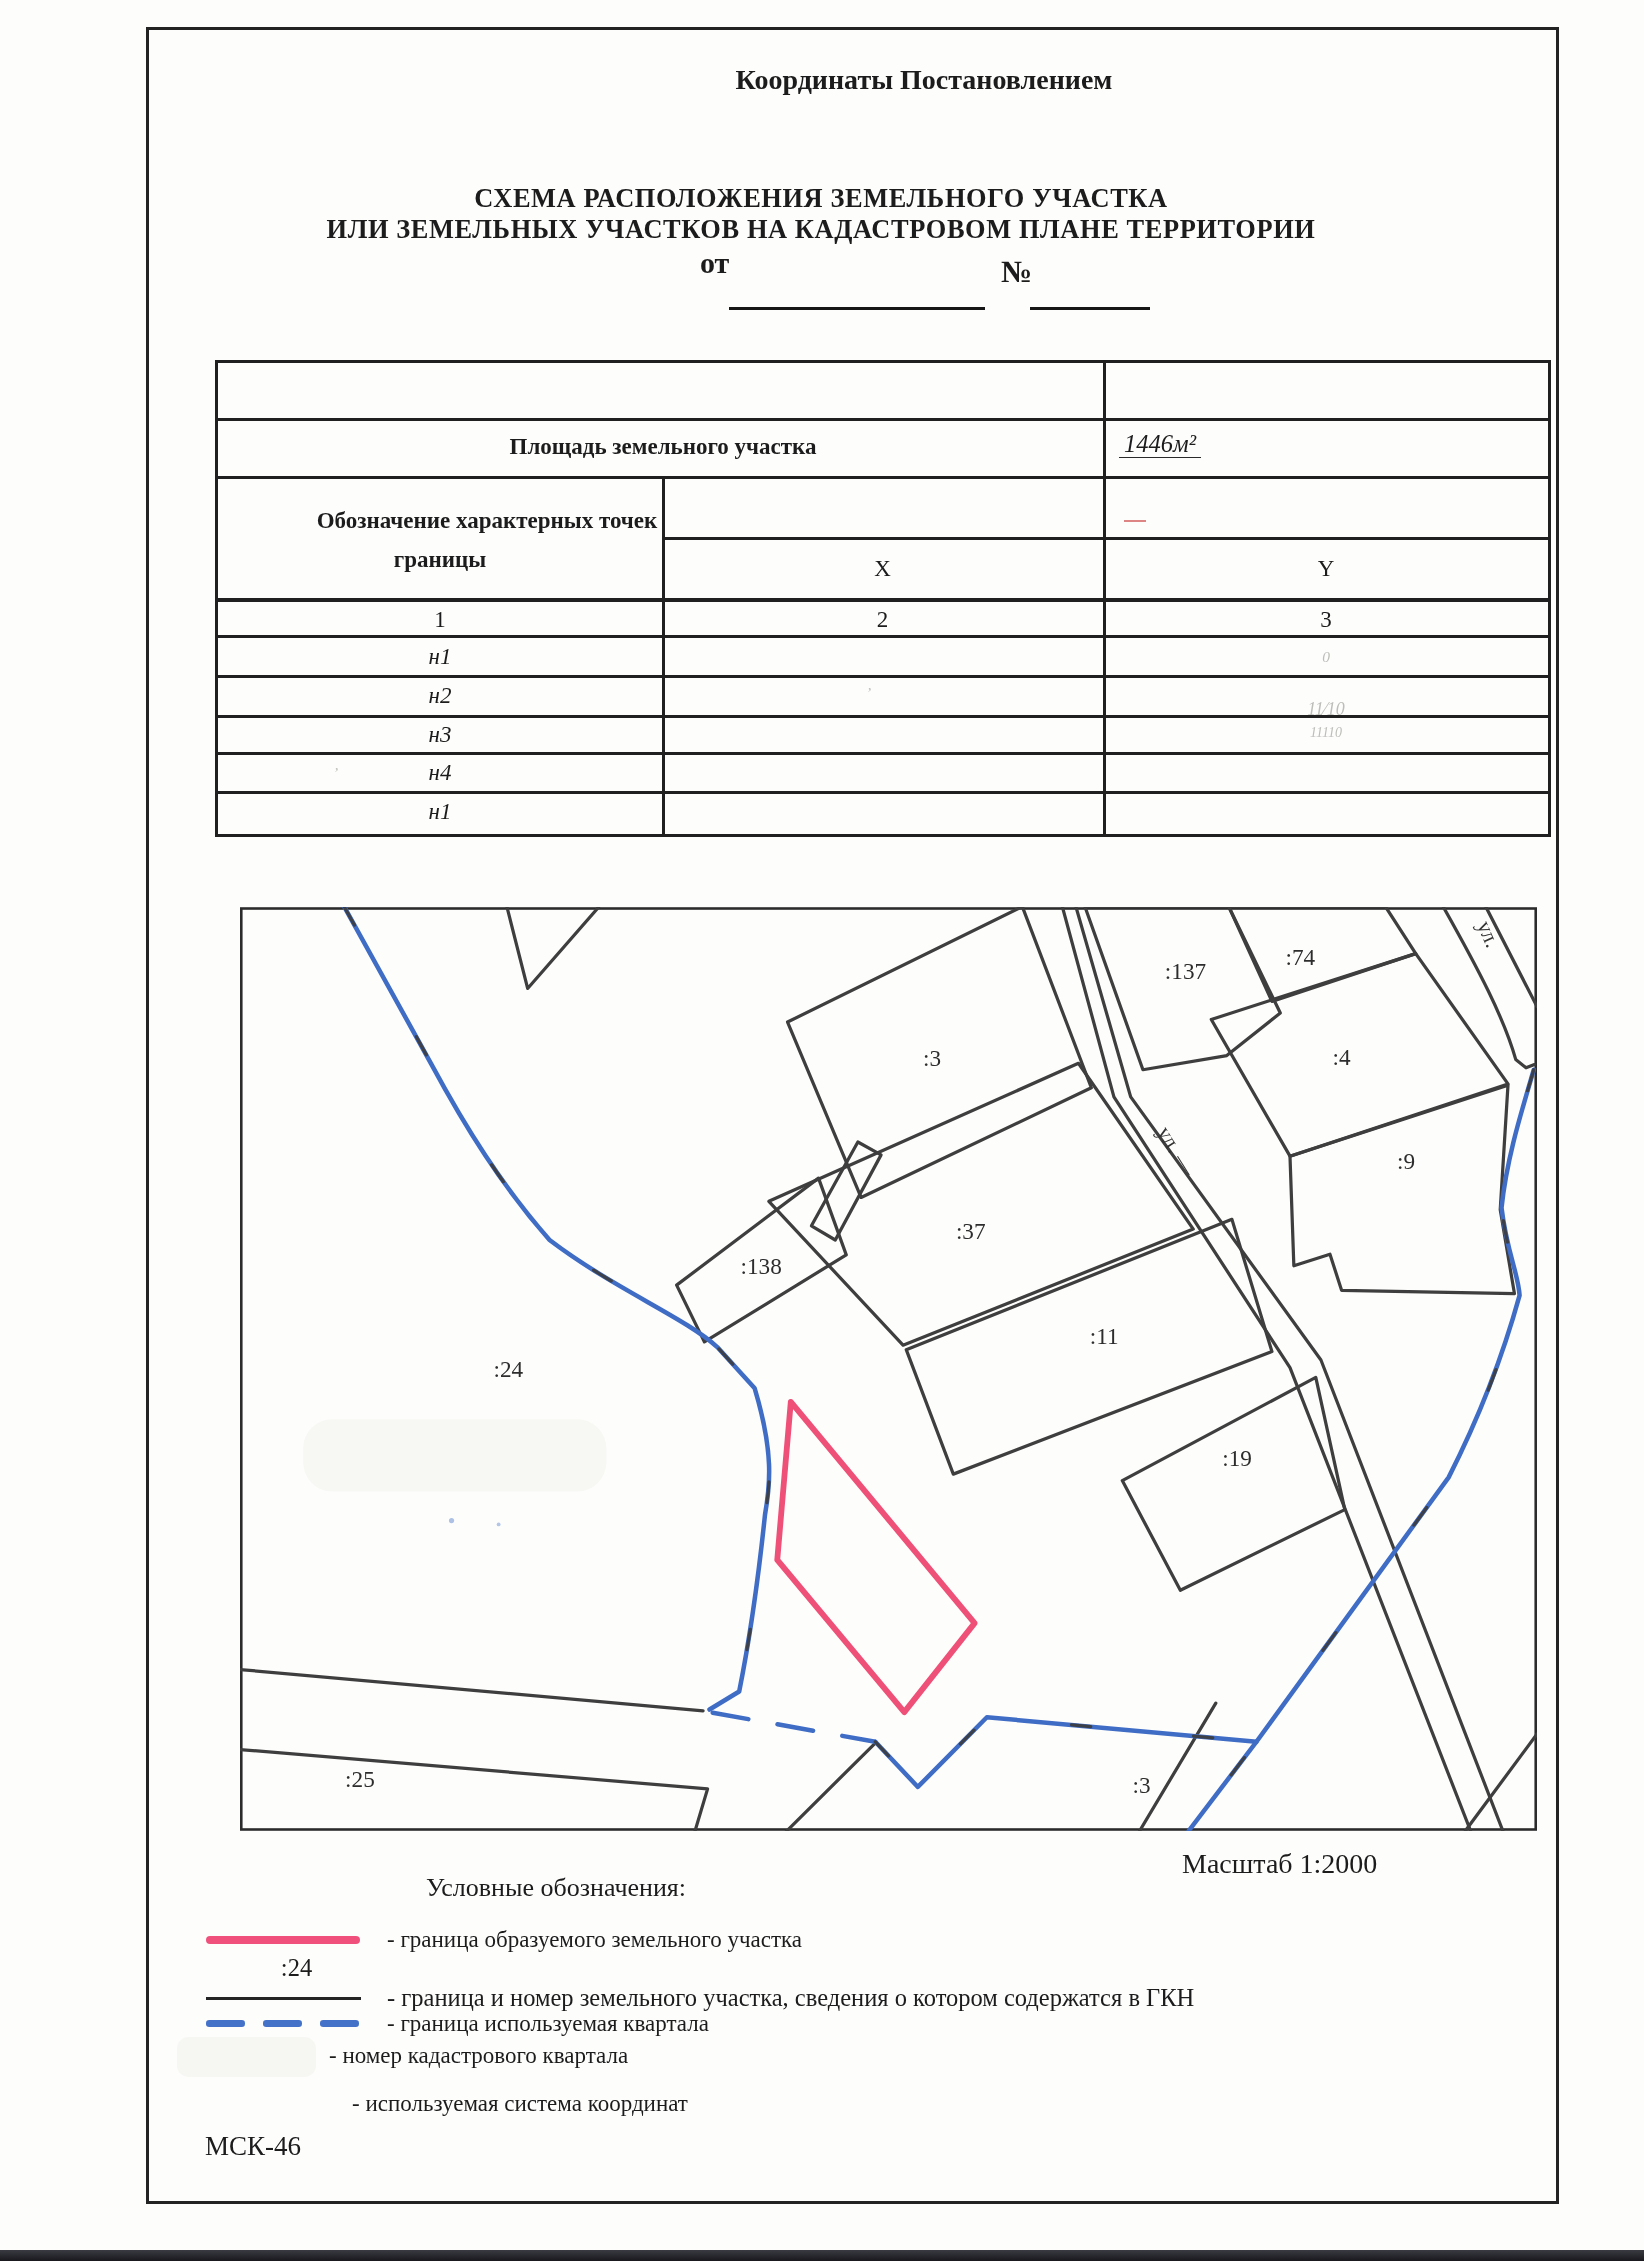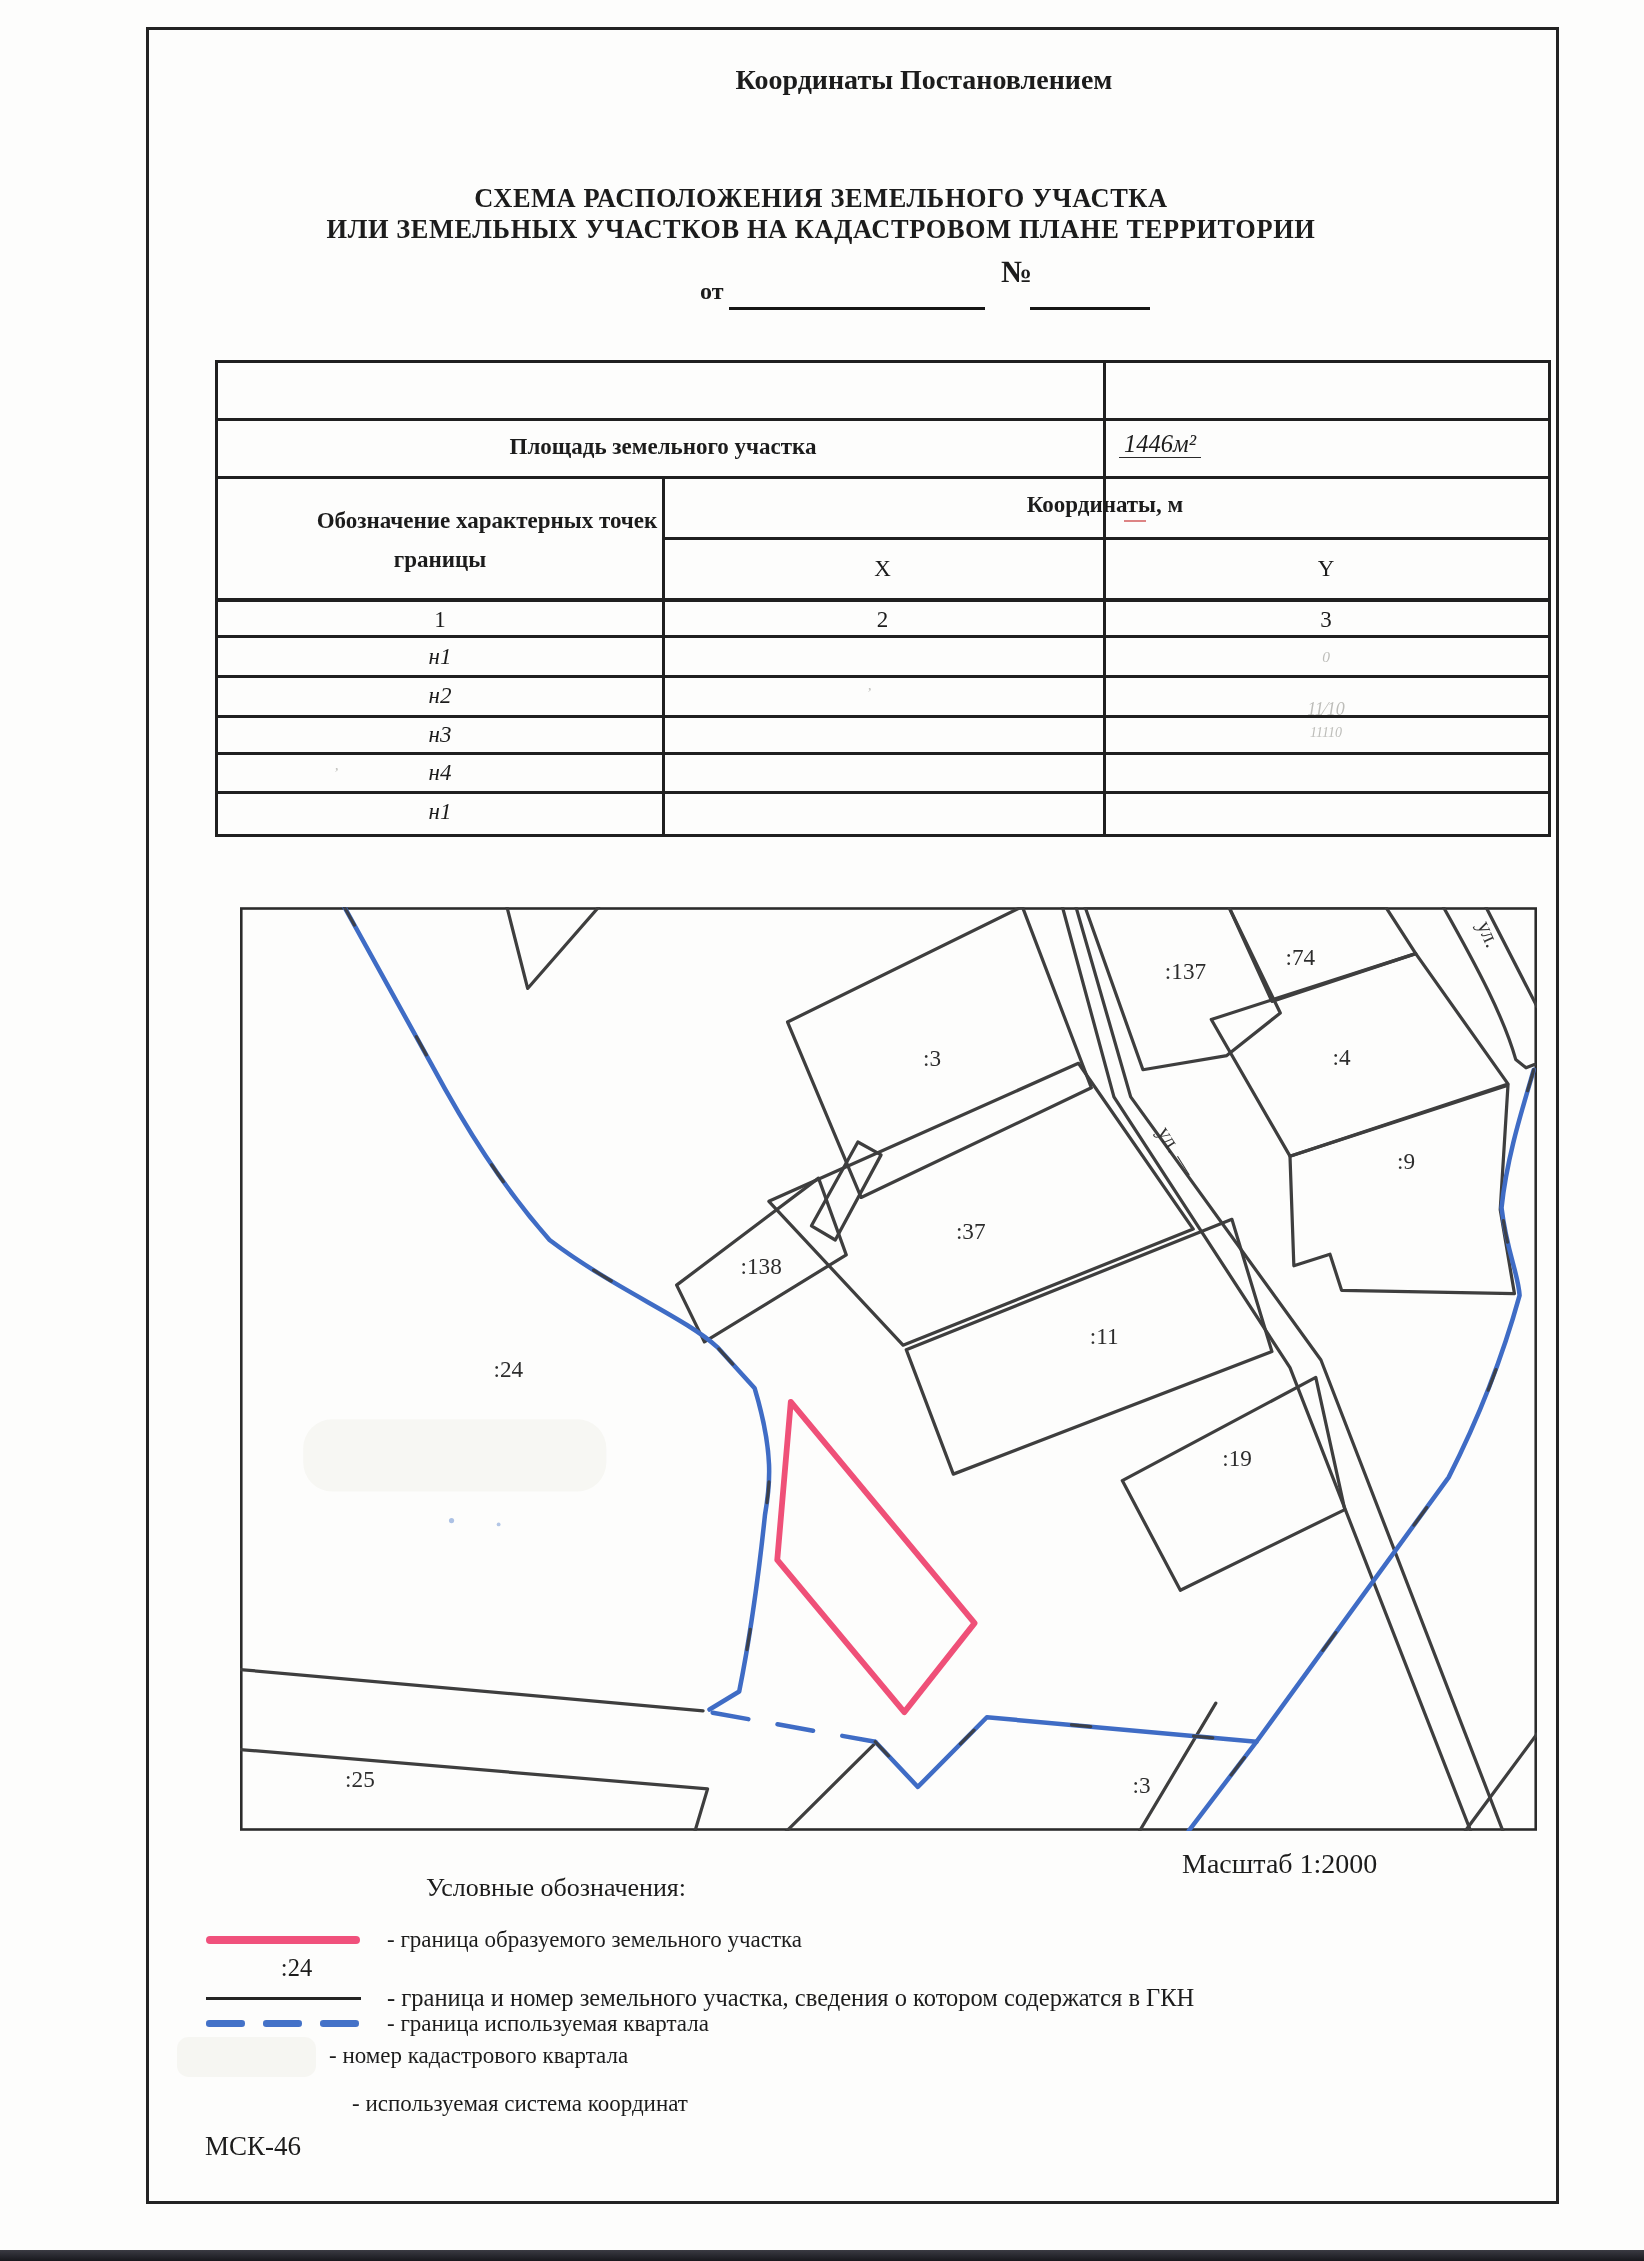--- a/index.html
+++ b/index.html
@@ -5,21 +5,21 @@
   html,body{margin:0;padding:0;background:#ffffff;}
   .serif{font-family:"Liberation Serif","DejaVu Serif",serif;}
   #scan{position:relative;width:1645px;height:2261px;background:#fdfdfc;overflow:hidden;color:#1c1c1c;}
   .abs{position:absolute;}
   .b{font-weight:bold;}
   .i{font-style:italic;}
   .ctr{text-align:center;}
   .page-border{left:146px;top:27px;width:1407px;height:2171px;border:3.2px solid #232323;}
   
   .approved{left:666px;top:64px;width:516px;font-size:28px;}
-  .ot{left:700px;top:278px;font-size:24px;}
+  .ot{left:700px;top:246px;font-size:30px;}
   .blank1{left:729px;top:306px;width:256px;border-bottom:3.2px solid #161616;height:0.6px;}
   .num{left:1001px;top:254px;font-size:31px;}
   .blank2{left:1030px;top:306px;width:120px;border-bottom:3.2px solid #161616;height:0.6px;}
   .title1{left:101px;top:183px;width:1440px;font-size:26.4px;letter-spacing:0.6px;}
   .title2{left:101px;top:214px;width:1440px;font-size:26.4px;letter-spacing:0.6px;}
   
   .tline{background:#202020;}
   .cell-label{font-size:23px;}
   .faint{color:#8a8a84;opacity:.55;}
   .red-squiggle{left:1124px;top:520px;width:22px;height:1.9px;background:#c44;opacity:.65;}
@@ -61,21 +61,20 @@
 
     <div class="abs tline" style="left:444px;top:113px;width:2.6px;height:359px;"></div>
     <div class="abs tline" style="left:885px;top:0;width:2.6px;height:471px;"></div>
 
 
     <div class="abs b cell-label ctr" style="left:45px;top:71px;width:800px;">Площадь земельного участка</div>
     <div class="abs i ctr" style="left:858px;top:67px;width:168px;font-size:24.5px;"><span class="area-value">1446м²</span></div>
 
     <div class="abs b cell-label ctr" style="left:0;top:145px;width:444px;margin-left:47px;">Обозначение характерных точек</div>
     <div class="abs b cell-label ctr" style="left:0;top:184px;width:444px;">границы</div>
-    <div class="abs b cell-label ctr" style="left:444px;top:129px;width:886px;">Координаты, м</div>
     <div class="abs cell-label ctr" style="left:444px;top:193px;width:441px;">X</div>
     <div class="abs cell-label ctr" style="left:887px;top:193px;width:442px;">Y</div>
 
     <div class="abs cell-label ctr" style="left:0;top:244px;width:444px;">1</div>
     <div class="abs cell-label ctr" style="left:444px;top:244px;width:441px;">2</div>
     <div class="abs cell-label ctr" style="left:887px;top:244px;width:442px;">3</div>
 
     <div class="abs i cell-label ctr" style="left:0;top:281px;width:444px;">н1</div>
     <div class="abs i cell-label ctr" style="left:0;top:320px;width:444px;">н2</div>
     <div class="abs i cell-label ctr" style="left:0;top:359px;width:444px;">н3</div>

